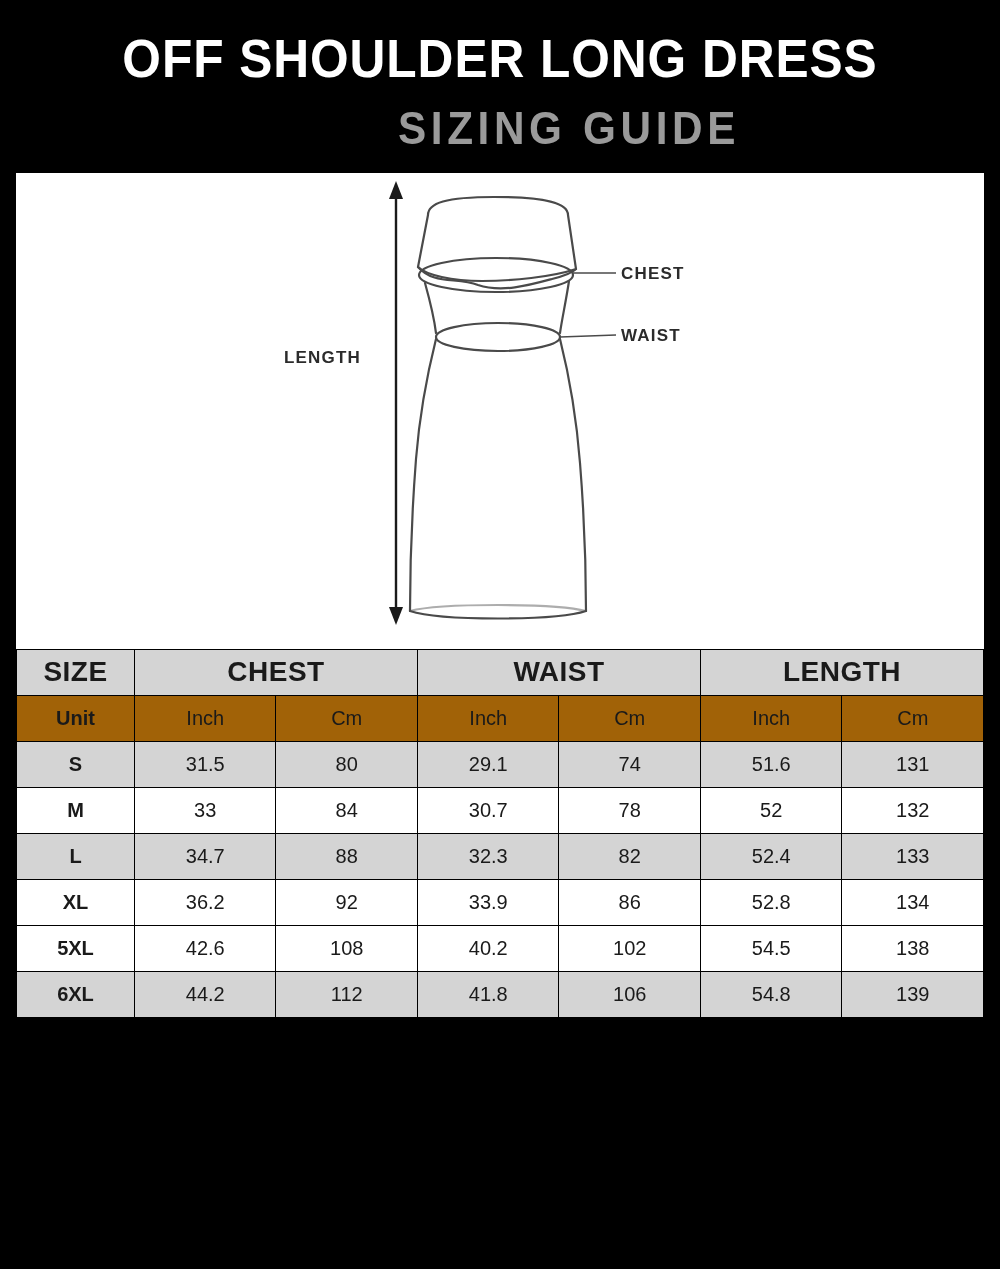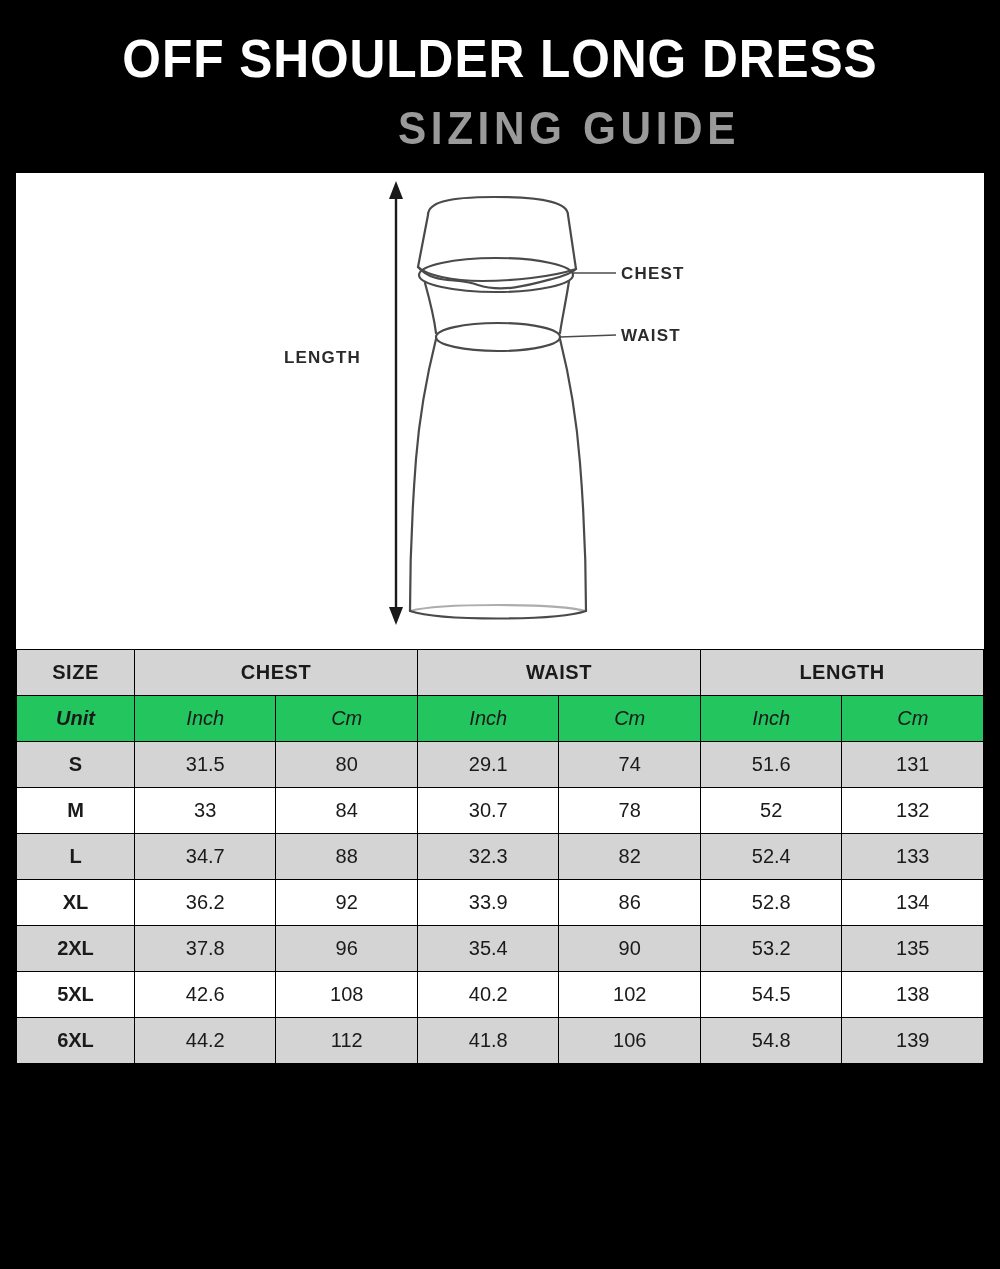--- a/index.html
+++ b/index.html
@@ -69,27 +69,26 @@
     border: 1px solid #000000;
     text-align: center;
     font-size: 20px;
     color: #1a1a1a;
     height: 46px;
     padding: 0;
   }
   thead th {
     background: #d4d4d4;
     font-weight: bold;
-    font-size: 20px;
+    font-size: 28px;
     letter-spacing: 0.5px;
   }
   tbody tr.unit-row td {
-    font-style: italic;
-    font-weight: bold;
-    background: #22c55e;
+    font-weight: bold;
+    background: #a16207;
   }
   tbody tr.unit-row td.unit-val {
     font-weight: normal;
     margin-left: 12px;
   }
   tbody tr.shaded td { background: #d4d4d4; }
   tbody tr.plain td { background: #ffffff; }
   td.size-cell { font-weight: bold; }
   col.c-size { width: 12.2%; }
   col.c-val  { width: 14.63%; }
@@ -206,29 +205,20 @@
         <tr class="plain">
           <td class="size-cell">XL</td>
           <td>36.2</td>
           <td>92</td>
           <td>33.9</td>
           <td>86</td>
           <td>52.8</td>
           <td>134</td>
         </tr>
 
-        <tr class="shaded">
-          <td class="size-cell">2XL</td>
-          <td>37.8</td>
-          <td>96</td>
-          <td>35.4</td>
-          <td>90</td>
-          <td>53.2</td>
-          <td>135</td>
-        </tr>
 
 
 
         <tr class="plain">
           <td class="size-cell">5XL</td>
           <td>42.6</td>
           <td>108</td>
           <td>40.2</td>
           <td>102</td>
           <td>54.5</td>

